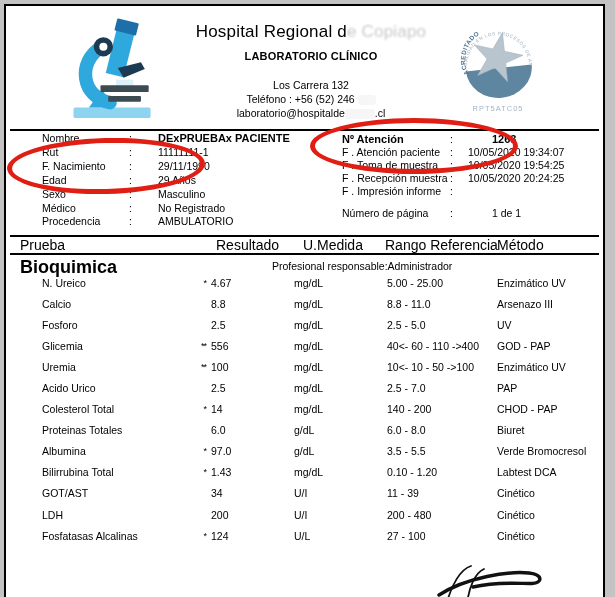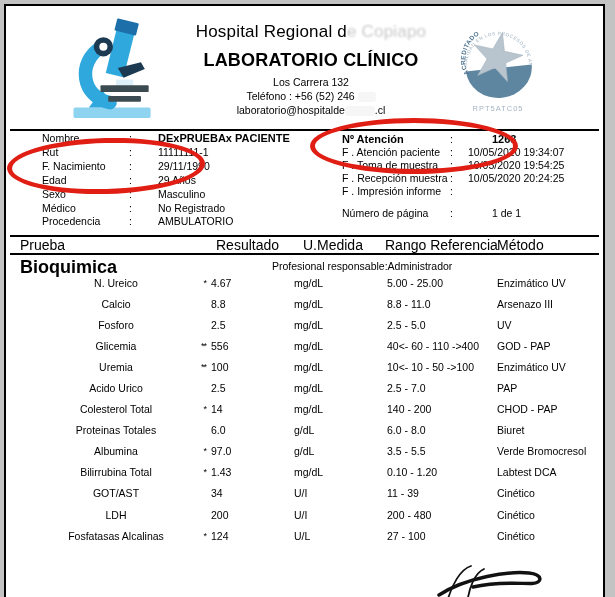--- a/index.html
+++ b/index.html
@@ -10,22 +10,22 @@
     color:#000;
   }
   .page{
     position:absolute;left:4px;top:4px;width:601px;height:600px;
     background:#fff;border:2px solid #000;box-sizing:border-box;
   }
   
   .microscope{position:absolute;left:54px;top:6px;width:106px;height:112px;}
   .head-center{position:absolute;left:120px;top:16px;width:370px;text-align:center;}
   .hosp-title{font-size:17px;letter-spacing:.2px;white-space:nowrap;}
-  .lab-subtitle{font-size:18px;font-weight:bold;margin-top:8px;letter-spacing:.2px;}
-  .addr{font-size:10.5px;margin-top:4px;line-height:14px;}
+  .lab-subtitle{font-size:11px;font-weight:bold;margin-top:8px;letter-spacing:.2px;}
+  .addr{font-size:10.5px;margin-top:16px;line-height:14px;}
   .addr .line{white-space:nowrap;}
   .smudge{display:inline-block;width:30px;height:10px;background:#f6f6f6;border-radius:3px;vertical-align:middle;}
   .title-redact{position:absolute;left:341px;top:18px;width:88px;height:26px;
     background:rgba(255,255,255,.78);backdrop-filter:blur(1px);}
   .seal{position:absolute;left:450px;top:12px;width:84px;height:98px;}
   
   .rule{position:absolute;left:4px;right:4px;background:#000;}
   .rule1{top:123px;height:2px;}
   .rule2{top:229px;height:2px;}
   .rule3{top:247px;height:1.5px;}
@@ -46,21 +46,21 @@
     padding-left:10px;white-space:nowrap;}
   .thead{position:absolute;left:4px;right:4px;top:231px;font-size:14px;font-weight:normal;}
   .thead .c2{padding-left:26px;}
   .thead .c3{padding-left:13px;}
   .thead .c5{padding-left:2px;}
   .section-title{position:absolute;left:14px;top:251px;font-size:18px;font-weight:bold;}
   .responsible{position:absolute;left:266px;top:254px;font-size:10.5px;}
   .responsible .rlabel{margin-right:0;}
   .rows{position:absolute;left:4px;right:4px;top:266px;font-size:10.5px;}
   .trow{height:21.1px;align-items:center;}
-  .tname{padding-left:22px;text-align:center;}
+  .tname{padding-left:22px;}
   .tres{display:flex;align-items:center;}
   .tflag{display:inline-block;width:16px;text-align:right;font-size:9px;letter-spacing:-1px;}
   .trval{margin-left:5px;text-align:right;}
   .tunit{padding-left:4px;}
   .trange{padding-left:2px;}
   .tmethod{padding-left:2px;}
   
   .ellipse{position:absolute;border:5px solid #e01e14;border-radius:50%;}
   .ellipse.rut{left:1px;top:132px;width:188px;height:46px;transform:rotate(-1.5deg);}
   .ellipse.atencion{left:304px;top:112px;width:198px;height:46px;}

